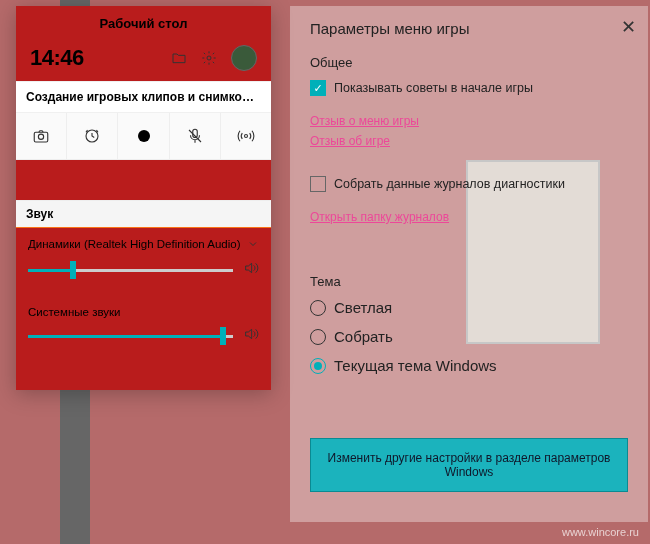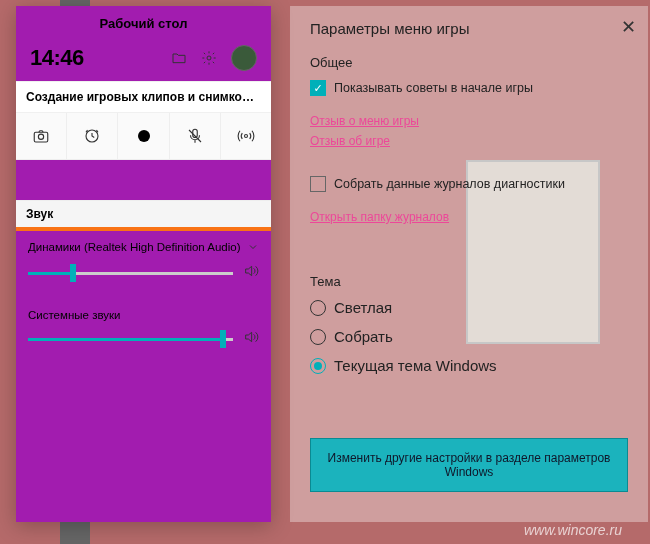--- a/index.html
+++ b/index.html
@@ -14,22 +14,22 @@
     }
     .wallpaper::before {
       content: ''; position: absolute; left: 60px; top: 0; width: 30px; height: 100%;
       background: #666;
     }
     .wallpaper::after {
       content: ''; position: absolute; right: 50px; top: 160px; width: 130px; height: 180px;
       background: #d4c9c0; border: 2px solid #aaa;
     }
     .left-panel {
-      position: absolute; left: 16px; top: 6px; width: 255px; height: 516px;
-      background: #a21caf; box-shadow: 0 4px 20px rgba(0,0,0,0.25);
+      position: absolute; left: 16px; top: 6px; width: 255px; height: 384px;
+      background: #b91c1c; box-shadow: 0 4px 20px rgba(0,0,0,0.25);
       display: flex; flex-direction: column;
     }
     .lp-title { text-align: center; font-weight: 600; font-size: 13px; padding: 10px 0 8px; }
     .lp-header {
       display: flex; align-items: center; justify-content: space-between;
       padding: 6px 14px 10px;
     }
     .lp-time { font-size: 22px; font-weight: 700; letter-spacing: -0.5px; }
     .lp-header-icons { display: flex; align-items: center; gap: 14px; }
     .lp-header-icons .ico { width: 16px; height: 16px; display: flex; align-items: center; justify-content: center; cursor: pointer; }
@@ -42,21 +42,21 @@
       display: flex; background: #fafafa; border-bottom: 1px solid #eee;
     }
     .capture-btn {
       flex: 1; height: 46px; display: flex; align-items: center; justify-content: center;
       border-right: 1px solid #eee; cursor: pointer;
     }
     .capture-btn:last-child { border-right: none; }
     .capture-btn svg { width: 18px; height: 18px; }
     .record-dot { width: 12px; height: 12px; border-radius: 50%; background: #000; }
     .sound-section { padding-top: 40px; }
-    .sound-title { background: #f5f5f5; padding: 6px 10px; font-size: 12px; font-weight: 600; border-top: 1px solid #eee; border-bottom: 4px solid #f97316; }
+    .sound-title { background: #f5f5f5; padding: 6px 10px; font-size: 12px; font-weight: 600; border-top: 1px solid #eee; border-bottom: 1px solid #f97316; }
     .sound-device {
       padding: 10px 12px 6px; font-size: 11.5px; display: flex; align-items: center; justify-content: space-between; cursor: pointer;
     }
     .slider-row { padding: 4px 12px 6px; display: flex; align-items: center; gap: 10px; }
     .slider-track { flex: 1; height: 3px; background: #ccc; position: relative; }
     .slider-fill { position: absolute; left: 0; top: 0; height: 100%; background: #00b0b9; }
     .slider-thumb { position: absolute; top: 50%; transform: translate(-50%, -50%); width: 6px; height: 18px; background: #00b0b9; cursor: pointer; }
     .vol-icon svg { width: 16px; height: 16px; }
     .sys-sounds-label { padding: 20px 12px 4px; font-size: 11.5px; }
 
@@ -82,22 +82,22 @@
     .rp-radio-row { display: flex; align-items: center; gap: 8px; font-size: 15px; margin-bottom: 12px; cursor: pointer; }
     .rp-radio { width: 16px; height: 16px; border: 1.5px solid #333; border-radius: 50%; display: flex; align-items: center; justify-content: center; }
     .rp-radio.selected::after { content: ''; width: 8px; height: 8px; border-radius: 50%; background: #00b0b9; }
     .rp-radio.selected { border-color: #00b0b9; }
     .rp-button {
       margin-top: auto; margin-bottom: 30px;
       background: #1bb3bd; color: #0f172a; font-size: 12px; padding: 12px 10px; text-align: center;
       cursor: pointer; border: 1px solid #0a8a92;
     }
     .watermark {
-      position: absolute; right: 28px; bottom: 6px; color: rgba(255,255,255,0.7);
-      font-size: 14px; font-family: Arial, sans-serif; font-style: italic;
+      position: absolute; right: 11px; bottom: 6px; color: rgba(255,255,255,0.7);
+      font-size: 11px; font-family: Arial, sans-serif;
     }
   </style>
 </head>
 <body>
 
 <div class="wallpaper"></div>
 
 <div class="left-panel">
   <div class="lp-title">Рабочий стол</div>
   <div class="lp-header">

